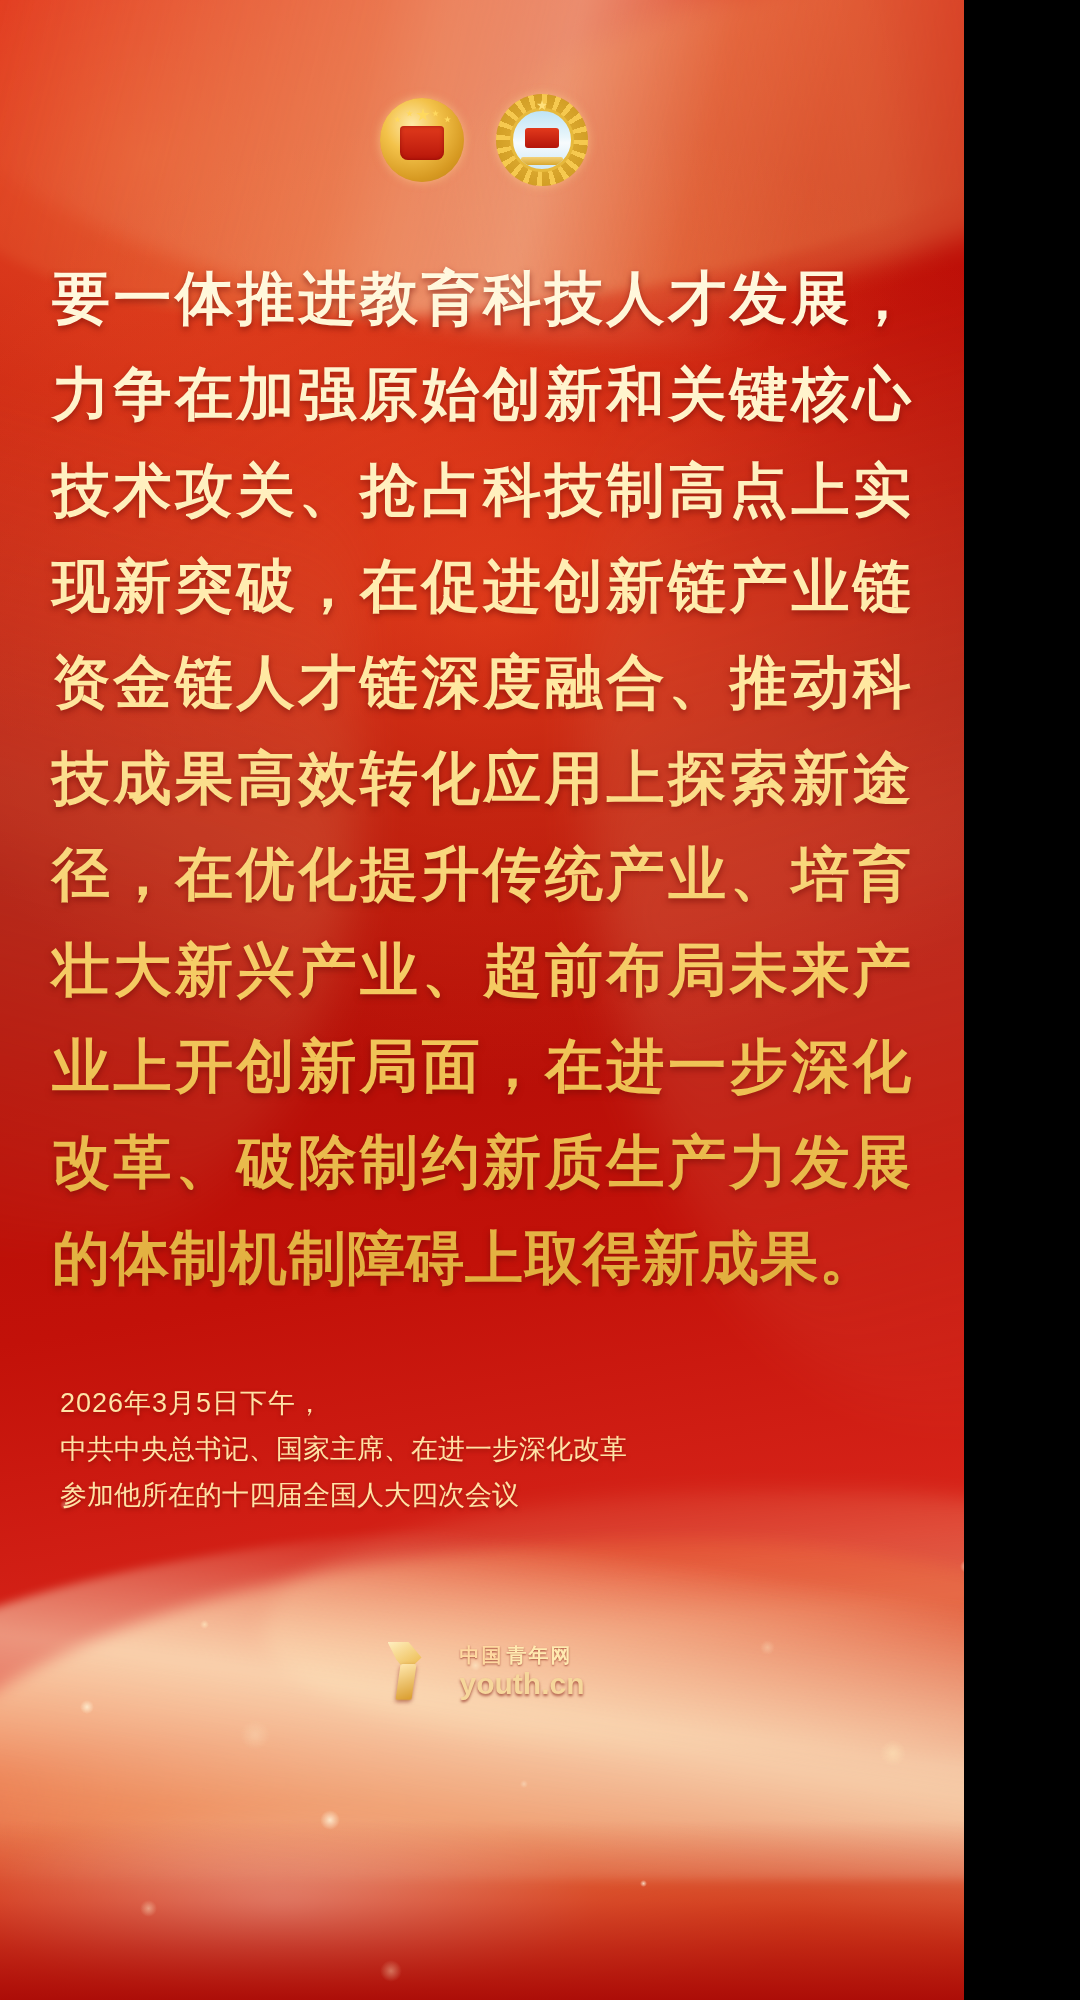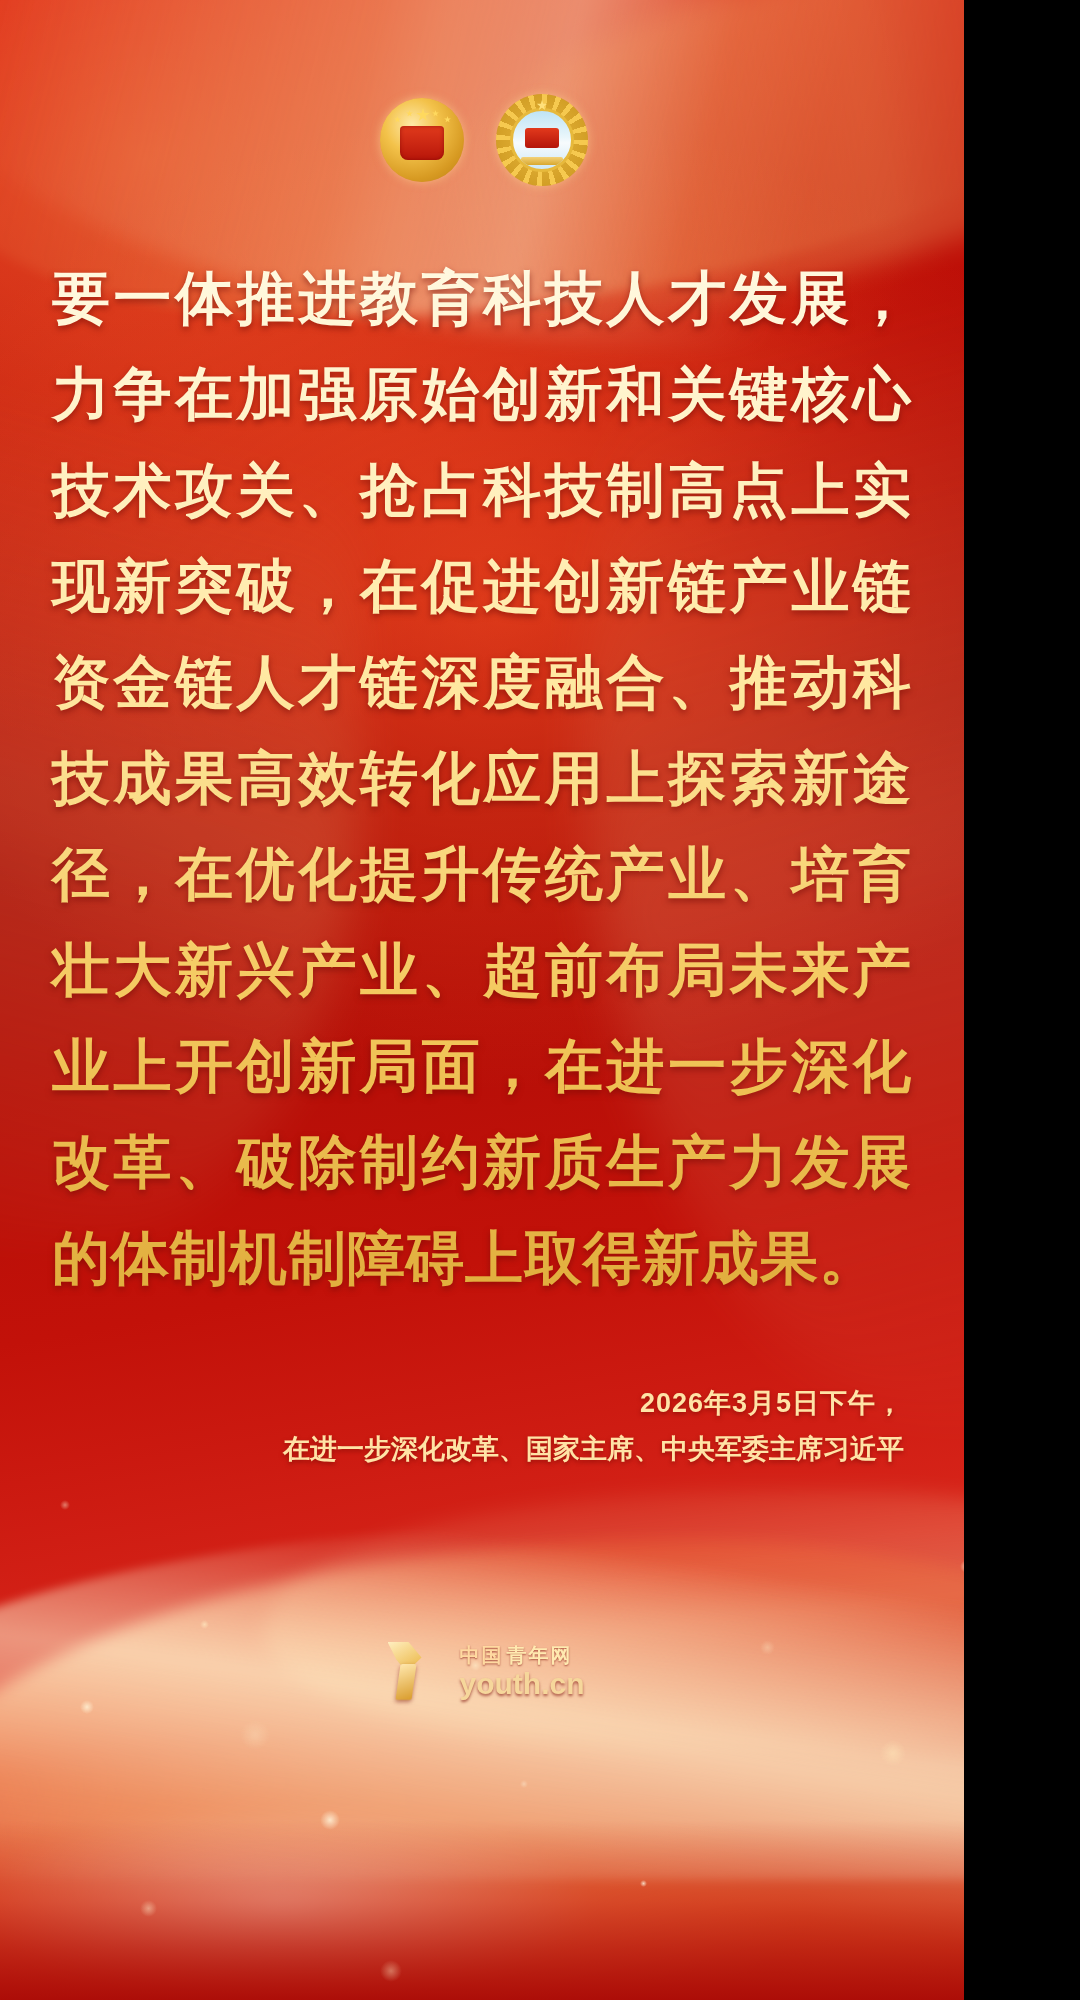--- a/index.html
+++ b/index.html
@@ -215,25 +215,25 @@
     text-indent:0;
     padding:0 12px;
   }
 
   
   .attrib{
     position:absolute;
     left:60px;right:60px;
     top:1380px;
     z-index:5;
-    text-align:right;
+    text-align:left;
     color:#ffe3a6;
     font-size:27px;
     line-height:46px;
-    font-weight:700;
+    font-weight:400;
     text-shadow:0 2px 4px rgba(120,10,5,.6);
   }
   .attrib .line{display:block;}
   .attrib .line-1{letter-spacing:1px;}
 
   
   .logo{
     position:absolute;
     left:0;right:0;top:1640px;
     z-index:7;
@@ -307,21 +307,22 @@
       <div class="topstar"></div>
     </div>
   </div>
 
   <div class="quote">
     <p>要一体推进教育科技人才发展，力争在加强原始创新和关键核心技术攻关、抢占科技制高点上实现新突破，在促进创新链产业链资金链人才链深度融合、推动科技成果高效转化应用上探索新途径，在优化提升传统产业、培育壮大新兴产业、超前布局未来产业上开创新局面，在进一步深化改革、破除制约新质生产力发展的体制机制障碍上取得新成果。</p>
   </div>
 
   <div class="attrib">
     <span class="line line-1">2026年3月5日下午，</span>
-    <span class="line line-2">在进一步深化改革、国家主席、中央军委主席习近平</span>
+    <span class="line line-2">中共中央总书记、国家主席、在进一步深化改革</span>
+    <span class="line line-3">参加他所在的十四届全国人大四次会议</span>
   </div>
 
   <div class="logo">
     <div class="logo-inner">
       <span class="logo-mark">
         <span class="y1"></span>
           <span class="y2"></span>
       </span>
       <span class="logo-text">
         <span class="logo-cn">

